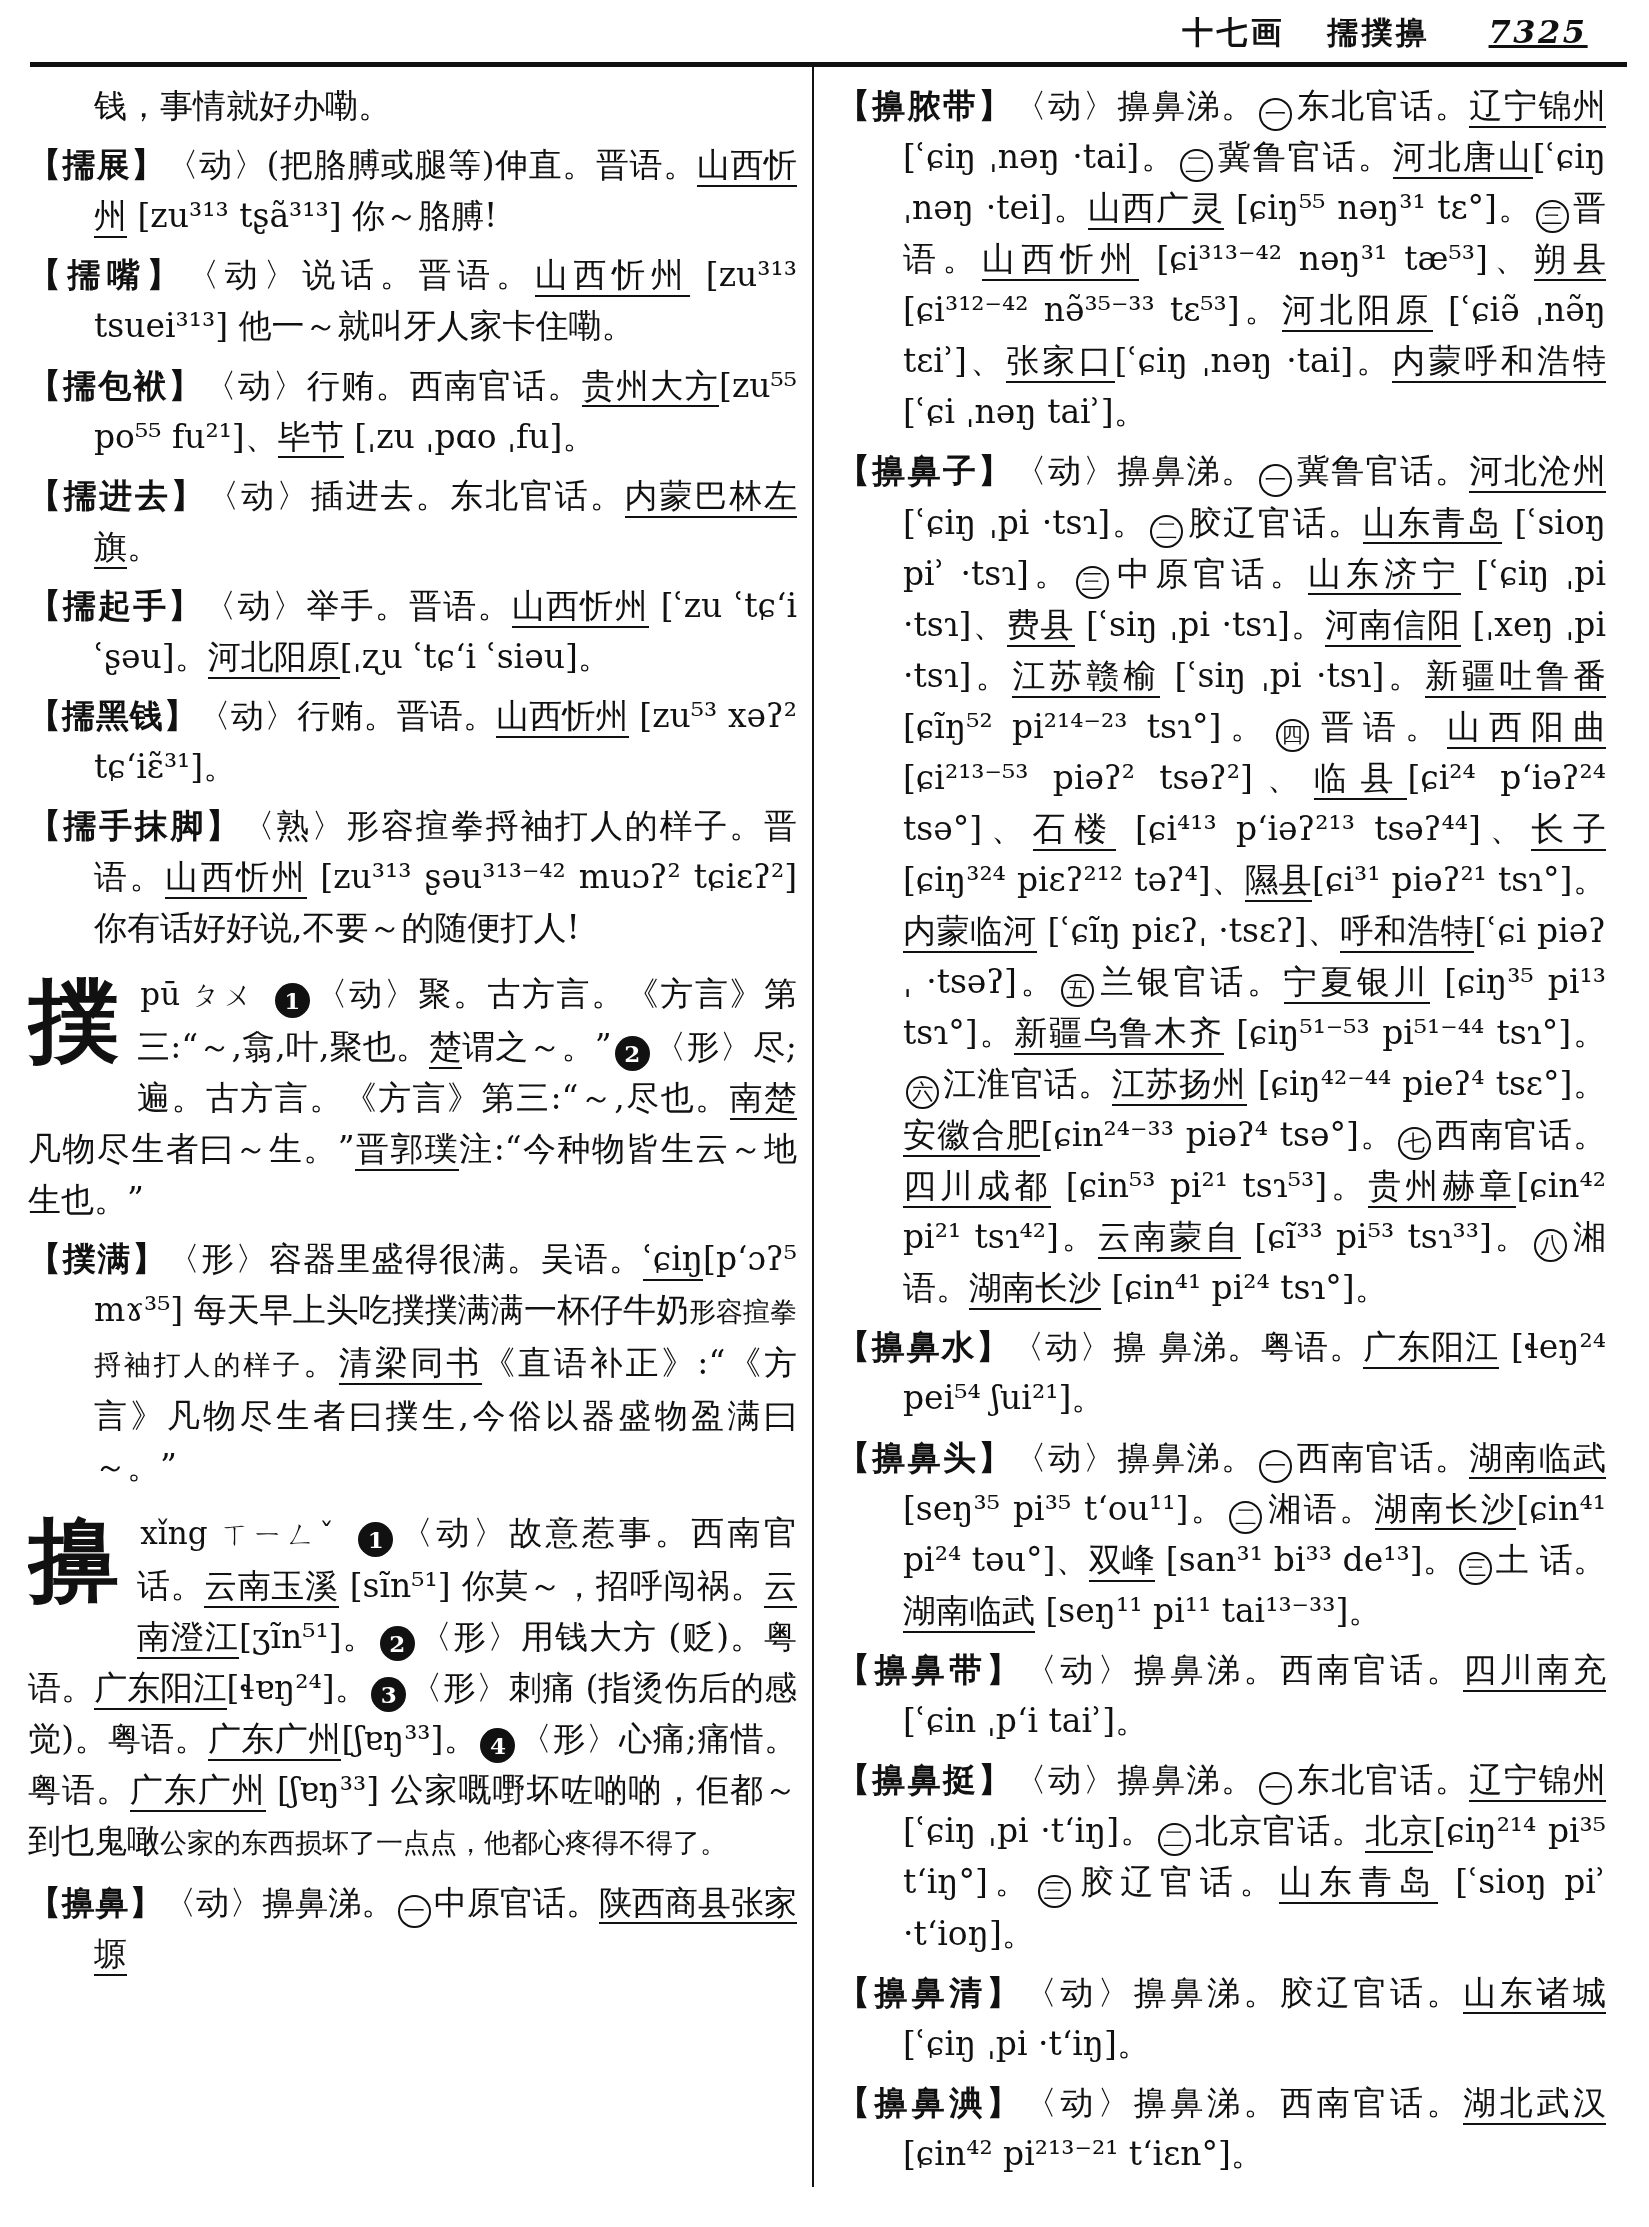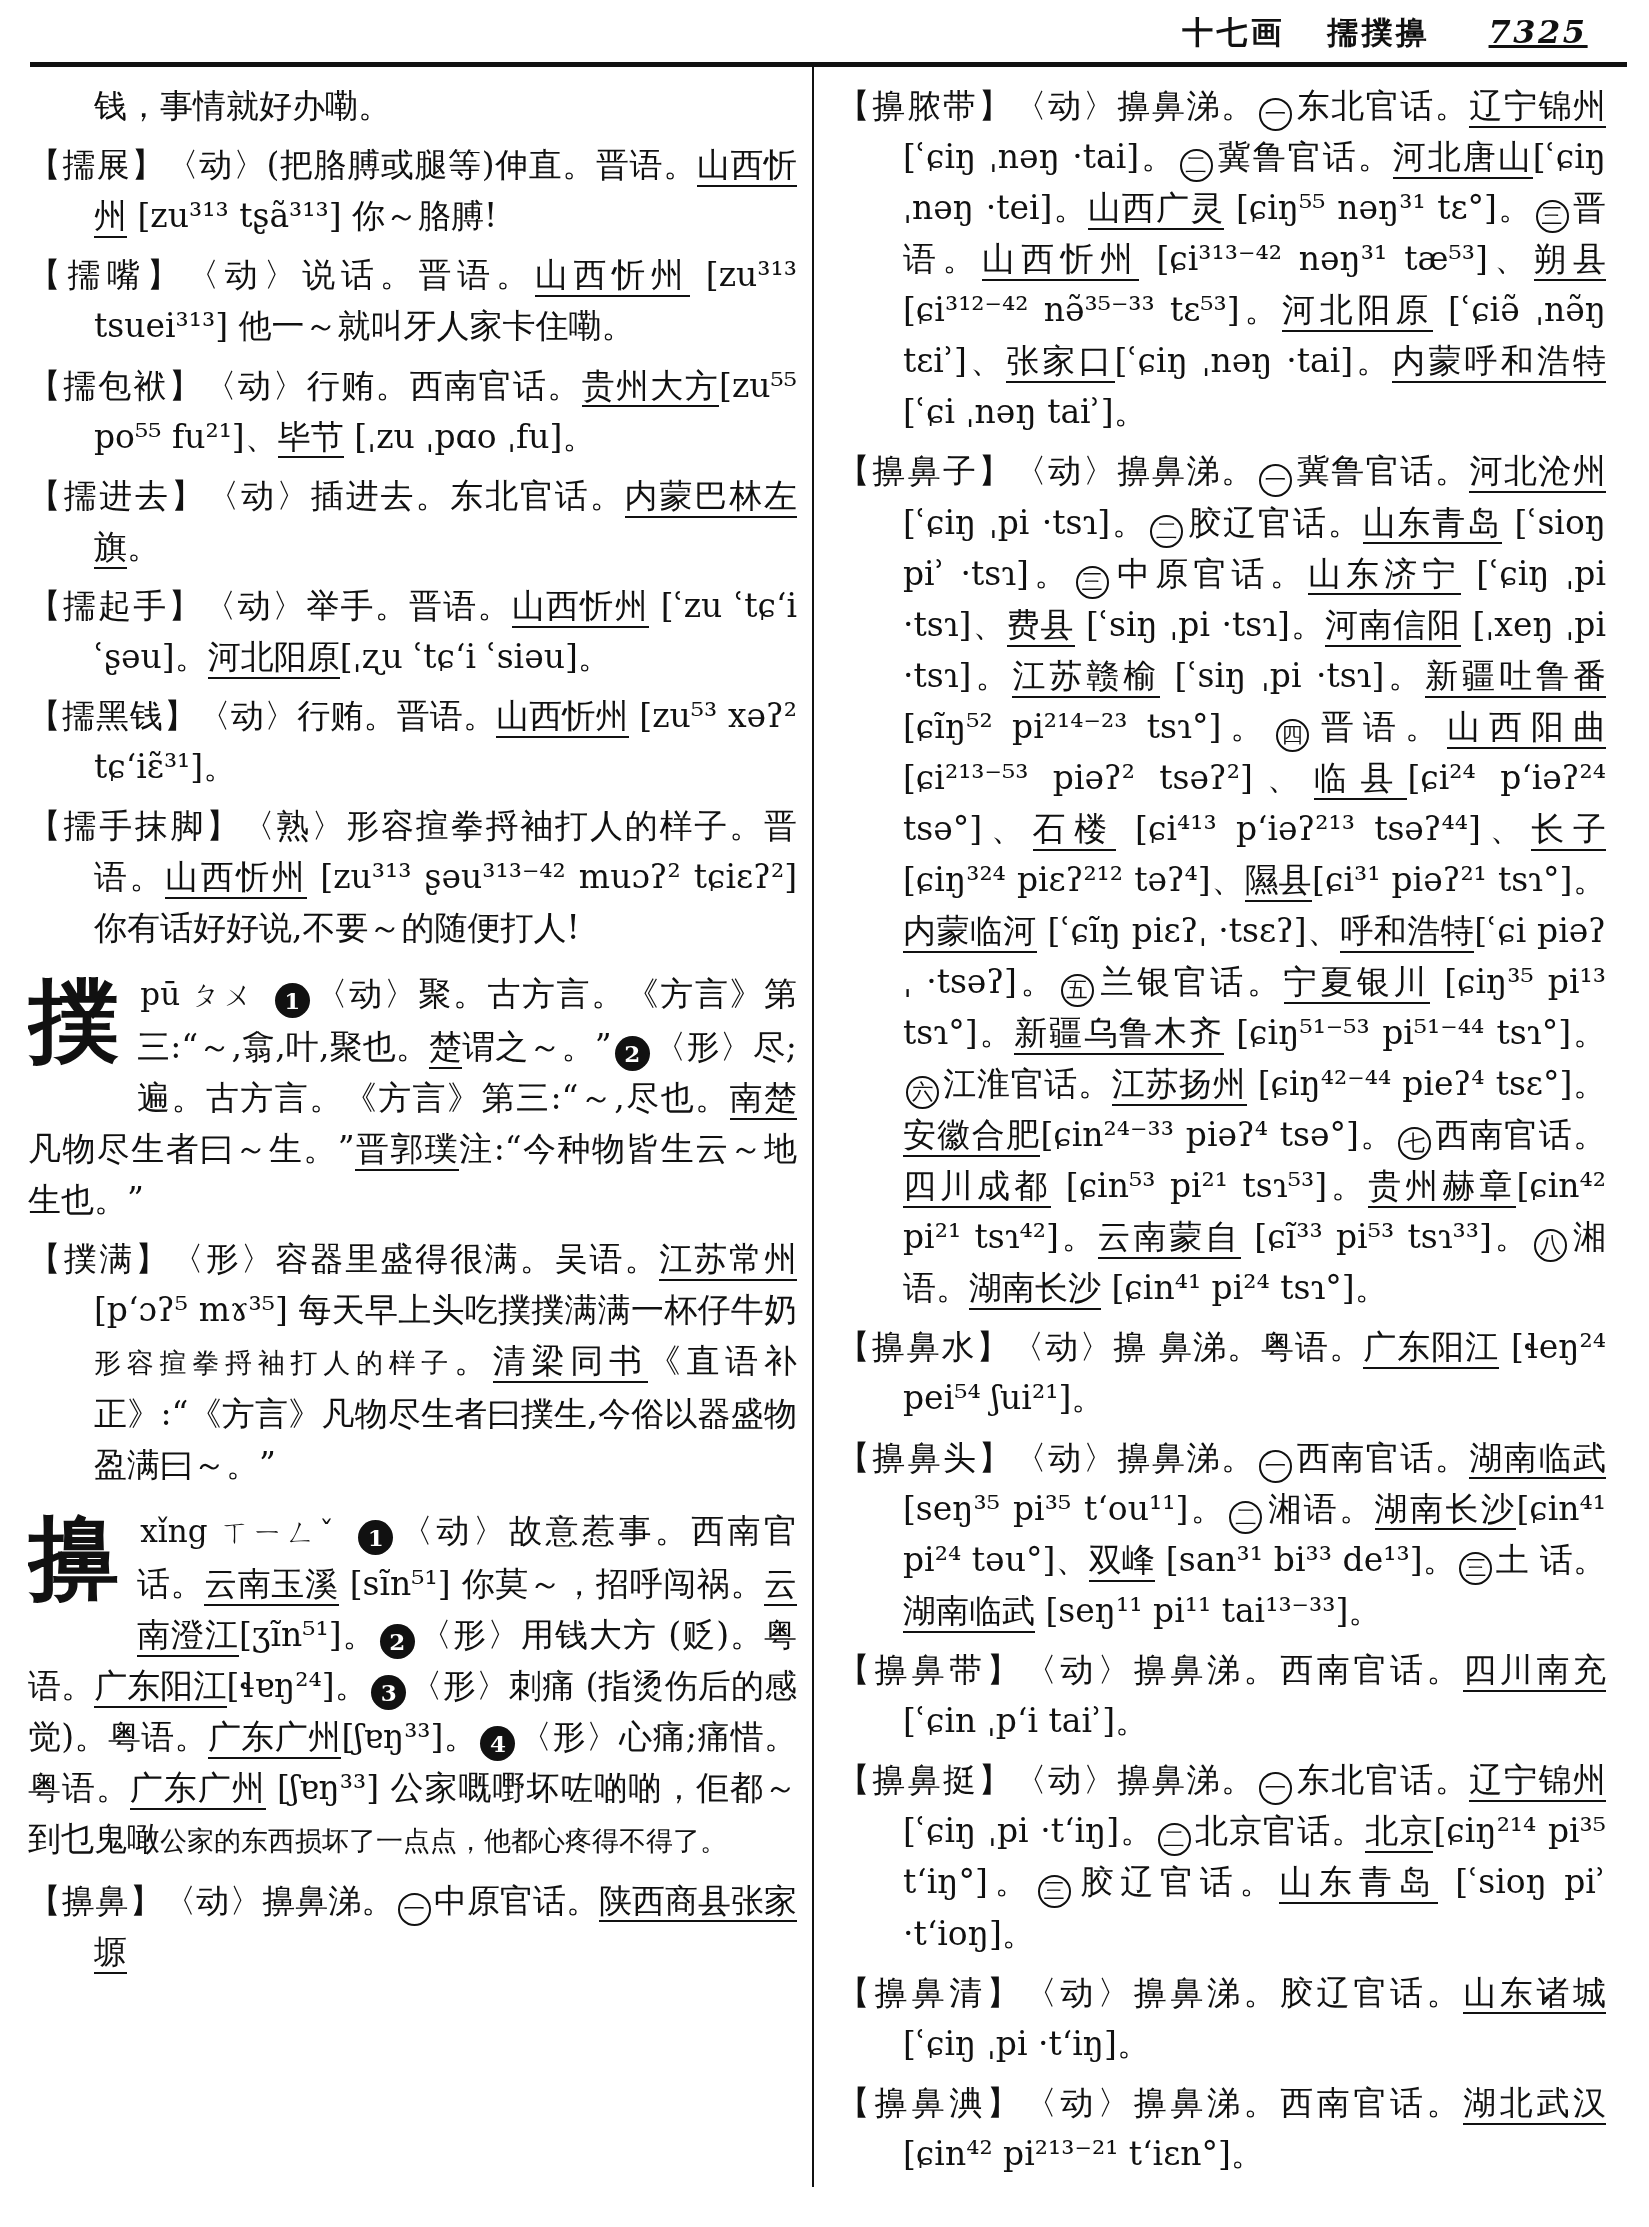--- a/index.html
+++ b/index.html
@@ -23,21 +23,21 @@
   .cols{display:flex;align-items:flex-start;height:2128px;overflow:hidden;}
   .col{width:784px;padding-top:13.2px;box-sizing:border-box;}
   .col.left{padding-right:15px;}
   .col.right{border-left:2.5px solid #111;padding-left:23px;width:794px;}
   p.entry{
     font-size:33px;line-height:51px;margin:0 0 8.2px 0;
     padding-left:66px;text-indent:-66px;text-align:justify;
   }
   p.entry.cont{text-indent:0;}
   p.entry.head{padding-left:0;text-indent:0;margin-top:15px;}
-  .hw{font-weight:normal;letter-spacing:0.8px;}
+  .hw{font-weight:bold;letter-spacing:0.8px;}
   .big{
     float:left;font-size:91px;line-height:91px;font-weight:bold;
     margin:6.6px 18px 35px 0;
   }
   .py{font-size:31px;padding:0 10px 0 3.3px;}
   .zy{font-size:29px;padding-right:18px;}
   .u{border-bottom:2.5px solid #111;padding-bottom:0.8px;}
   .s{font-size:27px;}
   .bn{
     display:inline-block;width:35px;height:35px;border-radius:50%;
@@ -66,21 +66,21 @@
     <div class="col left" id="col-left">
         <p class="entry cont"><span class="seg">钱，事情就好办嘞。</span></p>
         <p class="entry"><span class="hw">【擩展】</span><span class="seg">〈动〉(把胳膊或腿等)伸直。晋语。</span><span class="u seg">山西忻州</span><span class="seg"> [zu³¹³ tʂã³¹³] 你～胳膊!</span></p>
         <p class="entry"><span class="hw">【擩嘴】</span><span class="seg">〈动〉说话。晋语。</span><span class="u seg">山西忻州</span><span class="seg"> [zu³¹³ tsuei³¹³] 他一～就叫牙人家卡住嘞。</span></p>
         <p class="entry"><span class="hw">【擩包袱】</span><span class="seg">〈动〉行贿。西南官话。</span><span class="u seg">贵州大方</span><span class="seg">[zu⁵⁵ po⁵⁵ fu²¹]、</span><span class="u seg">毕节</span><span class="seg"> [ˌzu ˌpɑo ˌfu]。</span></p>
         <p class="entry"><span class="hw">【擩进去】</span><span class="seg">〈动〉插进去。东北官话。</span><span class="u seg">内蒙巴林左旗</span><span class="seg">。</span></p>
         <p class="entry"><span class="hw">【擩起手】</span><span class="seg">〈动〉举手。晋语。</span><span class="u seg">山西忻州</span><span class="seg"> [ʿzu ʿtɕʻi ʿʂəu]。</span><span class="u seg">河北阳原</span><span class="seg">[ˌʐu ʿtɕʻi ʿsiəu]。</span></p>
         <p class="entry"><span class="hw">【擩黑钱】</span><span class="seg">〈动〉行贿。晋语。</span><span class="u seg">山西忻州</span><span class="seg"> [zu⁵³ xəʔ² tɕʻiɛ̃³¹]。</span></p>
         <p class="entry"><span class="hw">【擩手抹脚】</span><span class="seg">〈熟〉形容揎拳捋袖打人的样子。晋语。</span><span class="u seg">山西忻州</span><span class="seg"> [zu³¹³ ʂəu³¹³⁻⁴² muɔʔ² tɕiɛʔ²] 你有话好好说,不要～的随便打人!</span></p>
         <p class="entry head"><span class="big">撲</span><span class="py">pū</span><span class="zy">ㄆㄨ</span><span class="bn">1</span><span class="seg">〈动〉聚。古方言。《方言》第三:“～,翕,叶,聚也。</span><span class="u seg">楚</span><span class="seg">谓之～。”</span><span class="bn">2</span><span class="seg">〈形〉尽;遍。古方言。《方言》第三:“～,尽也。</span><span class="u seg">南楚</span><span class="seg">凡物尽生者曰～生。”</span><span class="u seg">晋郭璞</span><span class="seg">注:“今种物皆生云～地生也。”</span></p>
-        <p class="entry"><span class="hw">【撲满】</span><span class="seg">〈形〉容器里盛得很满。吴语。</span><span class="u seg">江苏常州</span><span class="seg">[pʻɔʔ⁵ mɤ³⁵] 每天早上头吃撲撲满满一杯仔牛奶</span><span class="s seg">形容揎拳捋袖打人的样子</span><span class="seg">。</span><span class="u seg">清梁同书</span><span class="seg">《直语补正》:“《方言》凡物尽生者曰撲生,今俗以器盛物盈满曰～。”</span></p>
+        <p class="entry"><span class="hw">【撲满】</span><span class="seg">〈形〉容器里盛得很满。吴语。</span><span class="u seg">ʿɕiŋ</span><span class="seg">[pʻɔʔ⁵ mɤ³⁵] 每天早上头吃撲撲满满一杯仔牛奶</span><span class="s seg">形容揎拳捋袖打人的样子</span><span class="seg">。</span><span class="u seg">清梁同书</span><span class="seg">《直语补正》:“《方言》凡物尽生者曰撲生,今俗以器盛物盈满曰～。”</span></p>
         <p class="entry head"><span class="big">擤</span><span class="py">xǐng</span><span class="zy">ㄒㄧㄥˇ</span><span class="bn">1</span><span class="seg">〈动〉故意惹事。西南官话。</span><span class="u seg">云南玉溪</span><span class="seg"> [sĩn⁵¹] 你莫～，招呼闯祸。</span><span class="u seg">云南澄江</span><span class="seg">[ʒĩn⁵¹]。</span><span class="bn">2</span><span class="seg">〈形〉用钱大方 (贬)。粤语。</span><span class="u seg">广东阳江</span><span class="seg">[ɬɐŋ²⁴]。</span><span class="bn">3</span><span class="seg">〈形〉刺痛 (指烫伤后的感觉)。粤语。</span><span class="u seg">广东广州</span><span class="seg">[ʃɐŋ³³]。</span><span class="bn">4</span><span class="seg">〈形〉心痛;痛惜。粤语。</span><span class="u seg">广东广州</span><span class="seg"> [ʃɐŋ³³] 公家嘅嘢坏咗啲啲，佢都～到乜鬼噉</span><span class="s seg">公家的东西损坏了一点点，他都心疼得不得了。</span></p>
         <p class="entry"><span class="hw">【擤鼻】</span><span class="seg">〈动〉擤鼻涕。</span><span class="cn">一</span><span class="seg">中原官话。</span><span class="u seg">陕西商县张家塬</span></p>
       </div>
     <div class="col right" id="col-right">
         <p class="entry"><span class="hw">【擤脓带】</span><span class="seg">〈动〉擤鼻涕。</span><span class="cn">一</span><span class="seg">东北官话。</span><span class="u seg">辽宁锦州</span><span class="seg"> [ʿɕiŋ ˌnəŋ ·tai]。</span><span class="cn">二</span><span class="seg">冀鲁官话。</span><span class="u seg">河北唐山</span><span class="seg">[ʿɕiŋ ˌnəŋ ·tei]。</span><span class="u seg">山西广灵</span><span class="seg"> [ɕiŋ⁵⁵ nəŋ³¹ tɛ°]。</span><span class="cn">三</span><span class="seg">晋语。</span><span class="u seg">山西忻州</span><span class="seg"> [ɕi³¹³⁻⁴² nəŋ³¹ tæ⁵³]、</span><span class="u seg">朔县</span><span class="seg">[ɕi³¹²⁻⁴² nə̃³⁵⁻³³ tɛ⁵³]。</span><span class="u seg">河北阳原</span><span class="seg"> [ʿɕiə̃ ˌnə̃ŋ tɛiʾ]、</span><span class="u seg">张家口</span><span class="seg">[ʿɕiŋ ˌnəŋ ·tai]。</span><span class="u seg">内蒙呼和浩特</span><span class="seg"> [ʿɕi ˌnəŋ taiʾ]。</span></p>
         <p class="entry"><span class="hw">【擤鼻子】</span><span class="seg">〈动〉擤鼻涕。</span><span class="cn">一</span><span class="seg">冀鲁官话。</span><span class="u seg">河北沧州</span><span class="seg"> [ʿɕiŋ ˌpi ·tsɿ]。</span><span class="cn">二</span><span class="seg">胶辽官话。</span><span class="u seg">山东青岛</span><span class="seg"> [ʿsioŋ piʾ ·tsɿ]。</span><span class="cn">三</span><span class="seg">中原官话。</span><span class="u seg">山东济宁</span><span class="seg"> [ʿɕiŋ ˌpi ·tsɿ]、</span><span class="u seg">费县</span><span class="seg"> [ʿsiŋ ˌpi ·tsɿ]。</span><span class="u seg">河南信阳</span><span class="seg"> [ˌxeŋ ˌpi ·tsɿ]。</span><span class="u seg">江苏赣榆</span><span class="seg"> [ʿsiŋ ˌpi ·tsɿ]。</span><span class="u seg">新疆吐鲁番</span><span class="seg">[ɕĩŋ⁵² pi²¹⁴⁻²³ tsɿ°]。</span><span class="cn">四</span><span class="seg">晋语。</span><span class="u seg">山西阳曲</span><span class="seg"> [ɕi²¹³⁻⁵³ piəʔ² tsəʔ²]、</span><span class="u seg">临县</span><span class="seg">[ɕi²⁴ pʻiəʔ²⁴ tsə°]、</span><span class="u seg">石楼</span><span class="seg"> [ɕi⁴¹³ pʻiəʔ²¹³ tsəʔ⁴⁴]、</span><span class="u seg">长子</span><span class="seg"> [ɕiŋ³²⁴ piɛʔ²¹² təʔ⁴]、</span><span class="u seg">隰县</span><span class="seg">[ɕi³¹ piəʔ²¹ tsɿ°]。</span><span class="u seg">内蒙临河</span><span class="seg"> [ʿɕĩŋ piɛʔˌ ·tsɛʔ]、</span><span class="u seg">呼和浩特</span><span class="seg">[ʿɕi piəʔˌ ·tsəʔ]。</span><span class="cn">五</span><span class="seg">兰银官话。</span><span class="u seg">宁夏银川</span><span class="seg"> [ɕiŋ³⁵ pi¹³ tsɿ°]。</span><span class="u seg">新疆乌鲁木齐</span><span class="seg"> [ɕiŋ⁵¹⁻⁵³ pi⁵¹⁻⁴⁴ tsɿ°]。</span><span class="cn">六</span><span class="seg">江淮官话。</span><span class="u seg">江苏扬州</span><span class="seg"> [ɕiŋ⁴²⁻⁴⁴ pieʔ⁴ tsɛ°]。</span><span class="u seg">安徽合肥</span><span class="seg">[ɕin²⁴⁻³³ piəʔ⁴ tsə°]。</span><span class="cn">七</span><span class="seg">西南官话。</span><span class="u seg">四川成都</span><span class="seg"> [ɕin⁵³ pi²¹ tsɿ⁵³]。</span><span class="u seg">贵州赫章</span><span class="seg">[ɕin⁴² pi²¹ tsɿ⁴²]。</span><span class="u seg">云南蒙自</span><span class="seg"> [ɕĩ³³ pi⁵³ tsɿ³³]。</span><span class="cn">八</span><span class="seg">湘语。</span><span class="u seg">湖南长沙</span><span class="seg"> [ɕin⁴¹ pi²⁴ tsɿ°]。</span></p>
         <p class="entry"><span class="hw">【擤鼻水】</span><span class="seg">〈动〉擤 鼻涕。粤语。</span><span class="u seg">广东阳江</span><span class="seg"> [ɬeŋ²⁴ pei⁵⁴ ʃui²¹]。</span></p>
         <p class="entry"><span class="hw">【擤鼻头】</span><span class="seg">〈动〉擤鼻涕。</span><span class="cn">一</span><span class="seg">西南官话。</span><span class="u seg">湖南临武</span><span class="seg">[seŋ³⁵ pi³⁵ tʻou¹¹]。</span><span class="cn">二</span><span class="seg">湘语。</span><span class="u seg">湖南长沙</span><span class="seg">[ɕin⁴¹ pi²⁴ təu°]、</span><span class="u seg">双峰</span><span class="seg"> [san³¹ bi³³ de¹³]。</span><span class="cn">三</span><span class="seg">土 话。</span><span class="u seg">湖南临武</span><span class="seg"> [seŋ¹¹ pi¹¹ tai¹³⁻³³]。</span></p>
         <p class="entry"><span class="hw">【擤鼻带】</span><span class="seg">〈动〉擤鼻涕。西南官话。</span><span class="u seg">四川南充</span><span class="seg"> [ʿɕin ˌpʻi taiʾ]。</span></p>
         <p class="entry"><span class="hw">【擤鼻挺】</span><span class="seg">〈动〉擤鼻涕。</span><span class="cn">一</span><span class="seg">东北官话。</span><span class="u seg">辽宁锦州</span><span class="seg"> [ʿɕiŋ ˌpi ·tʻiŋ]。</span><span class="cn">二</span><span class="seg">北京官话。</span><span class="u seg">北京</span><span class="seg">[ɕiŋ²¹⁴ pi³⁵ tʻiŋ°]。</span><span class="cn">三</span><span class="seg">胶辽官话。</span><span class="u seg">山东青岛</span><span class="seg"> [ʿsioŋ piʾ ·tʻioŋ]。</span></p>

